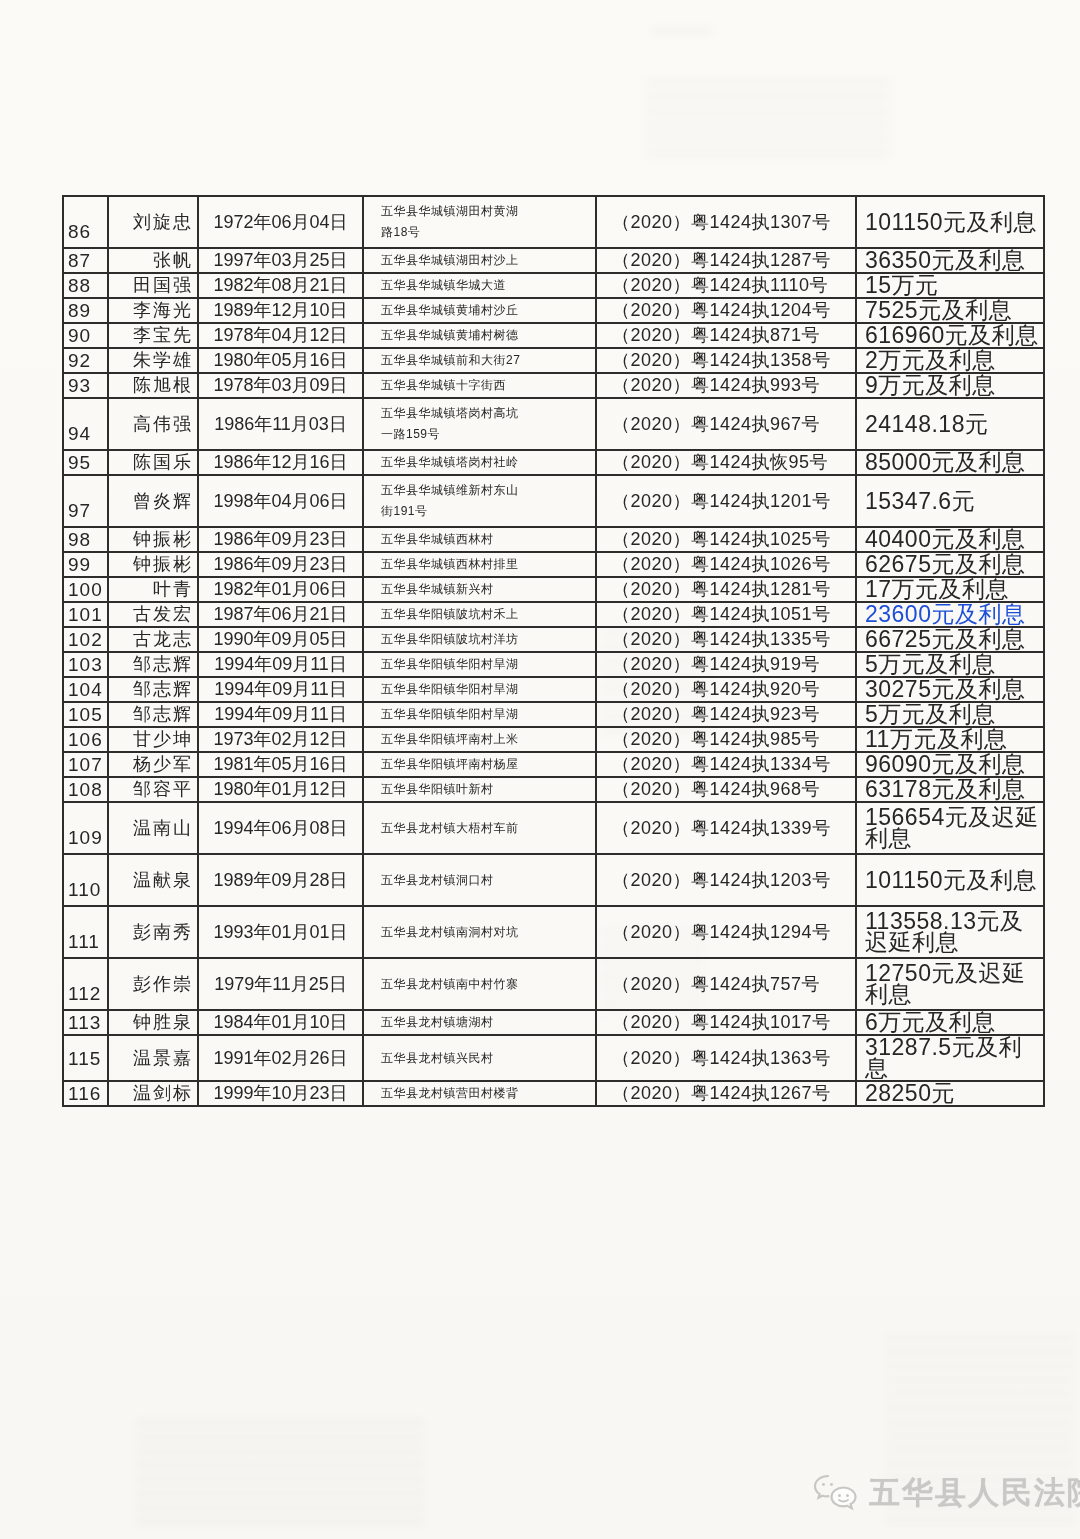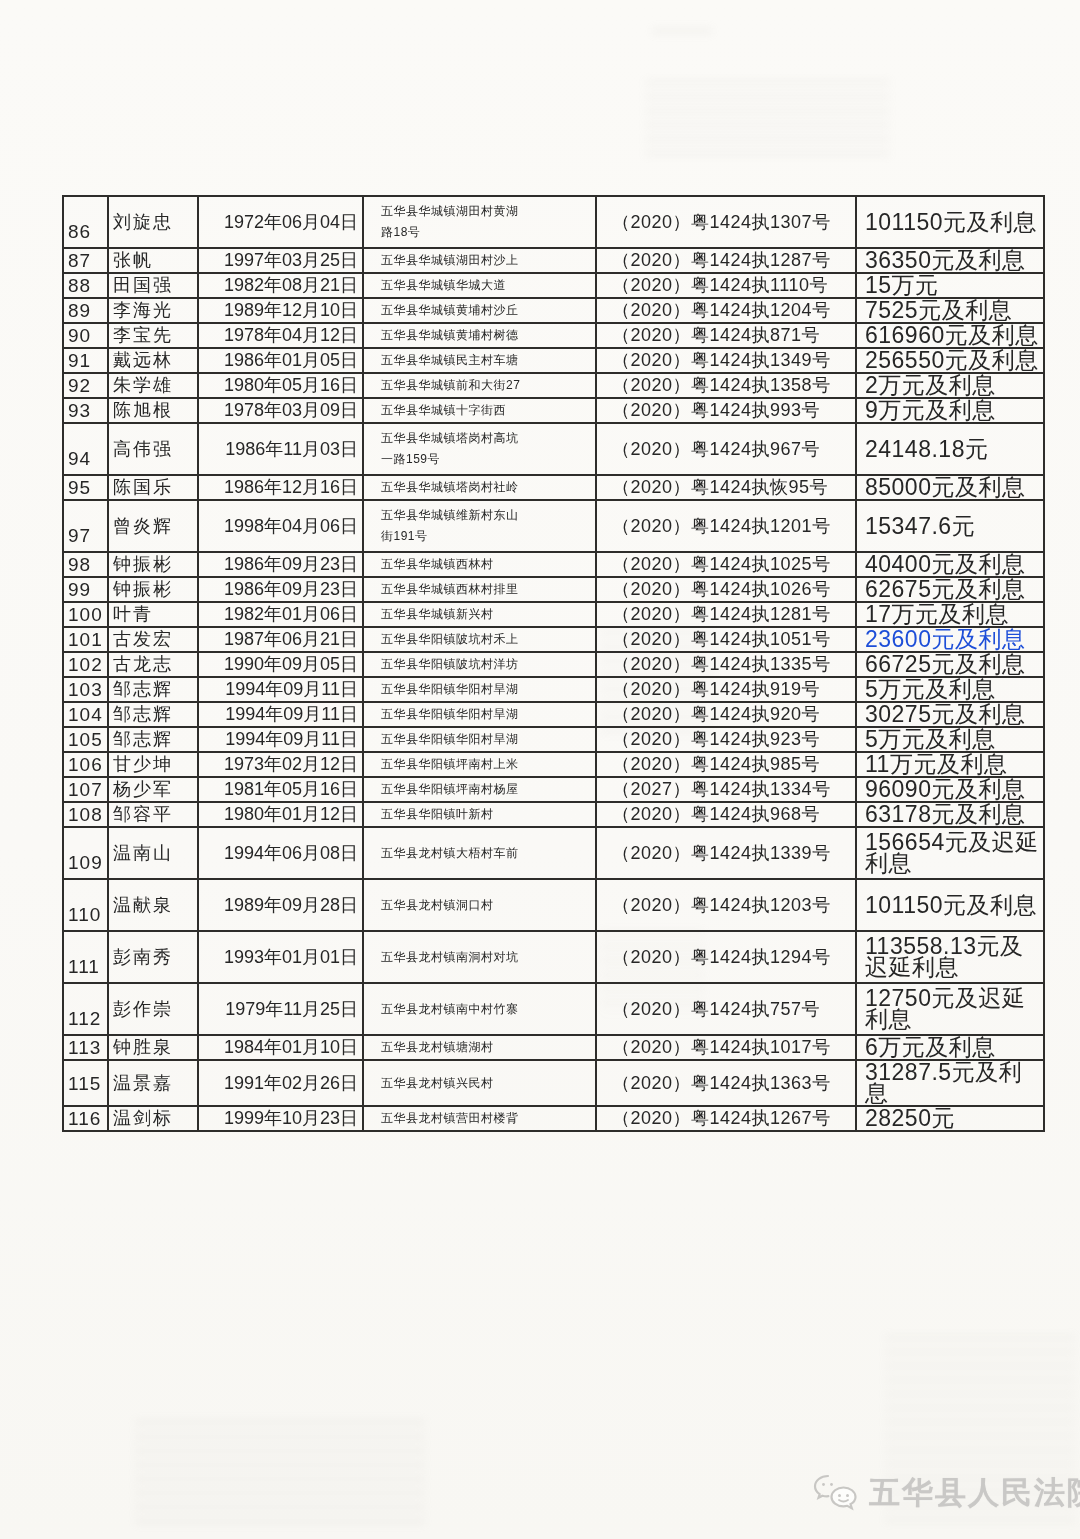--- a/index.html
+++ b/index.html
@@ -19,22 +19,22 @@
     vertical-align:middle;
     font-size:17px;
     line-height:21px;
     letter-spacing:0.5px;
     overflow:hidden;
   }
   tr.r{height:24px;}
   tr.r.tall{height:52px;}
   td.c-no{text-align:left;font-size:19px;letter-spacing:1px;}
   tr.tall td.c-no{vertical-align:bottom;padding-bottom:5px;}
-  td.c-name{text-align:left;font-size:18px;letter-spacing:2px;border-radius:20px;}
-  td.c-dob{text-align:right;font-size:18px;letter-spacing:0;white-space:nowrap;margin-left:37px;}
+  td.c-name{text-align:right;font-size:18px;letter-spacing:2px;border-radius:20px;}
+  td.c-dob{text-align:center;font-size:18px;letter-spacing:0;white-space:nowrap;margin-left:37px;}
   td.c-addr{padding-left:17px;font-size:12px;}
   td.c-case{padding-left:15px;font-size:18px;white-space:nowrap;}
   td.c-amt{padding-left:8px;font-size:23px;}
   .addr2{display:block;}
   .addr2.clip{height:11px;line-height:22px;overflow:hidden;margin-bottom:-11px;opacity:.9;}
   .amt-faded{color:#1d4ed8;}
   
   .footer{
     position:absolute;left:812px;top:1472px;
     display:flex;align-items:center;gap:9px;
@@ -122,31 +122,20 @@
     <td class="c-name">李宝先</td>
     <td class="c-dob">1978年04月12日</td>
     <td class="c-addr">
       <span class="addr1">五华县华城镇黄埔村树德</span>
       <span class="addr2 clip">楼</span>
     </td>
     <td class="c-case">（2020）粤1424执871号</td>
     <td class="c-amt">616960元及利息</td>
   </tr>
       <tr class="r">
-    <td class="c-no">91</td>
-    <td class="c-name">戴远林</td>
-    <td class="c-dob">1986年01月05日</td>
-    <td class="c-addr">
-      <span class="addr1">五华县华城镇民主村车塘</span>
-      
-    </td>
-    <td class="c-case">（2020）粤1424执1349号</td>
-    <td class="c-amt">256550元及利息</td>
-  </tr>
-      <tr class="r">
     <td class="c-no">92</td>
     <td class="c-name">朱学雄</td>
     <td class="c-dob">1980年05月16日</td>
     <td class="c-addr">
       <span class="addr1">五华县华城镇前和大街27</span>
       <span class="addr2 clip">号</span>
     </td>
     <td class="c-case">（2020）粤1424执1358号</td>
     <td class="c-amt">2万元及利息</td>
   </tr>
@@ -294,21 +283,21 @@
     <td class="c-amt">11万元及利息</td>
   </tr>
       <tr class="r">
     <td class="c-no">107</td>
     <td class="c-name">杨少军</td>
     <td class="c-dob">1981年05月16日</td>
     <td class="c-addr">
       <span class="addr1">五华县华阳镇坪南村杨屋</span>
       <span class="addr2 clip">名</span>
     </td>
-    <td class="c-case">（2027）粤1424执1334号</td>
+    <td class="c-case">（2020）粤1424执1334号</td>
     <td class="c-amt">96090元及利息</td>
   </tr>
       <tr class="r">
     <td class="c-no">108</td>
     <td class="c-name">邹容平</td>
     <td class="c-dob">1980年01月12日</td>
     <td class="c-addr">
       <span class="addr1">五华县华阳镇叶新村</span>
       
     </td>

